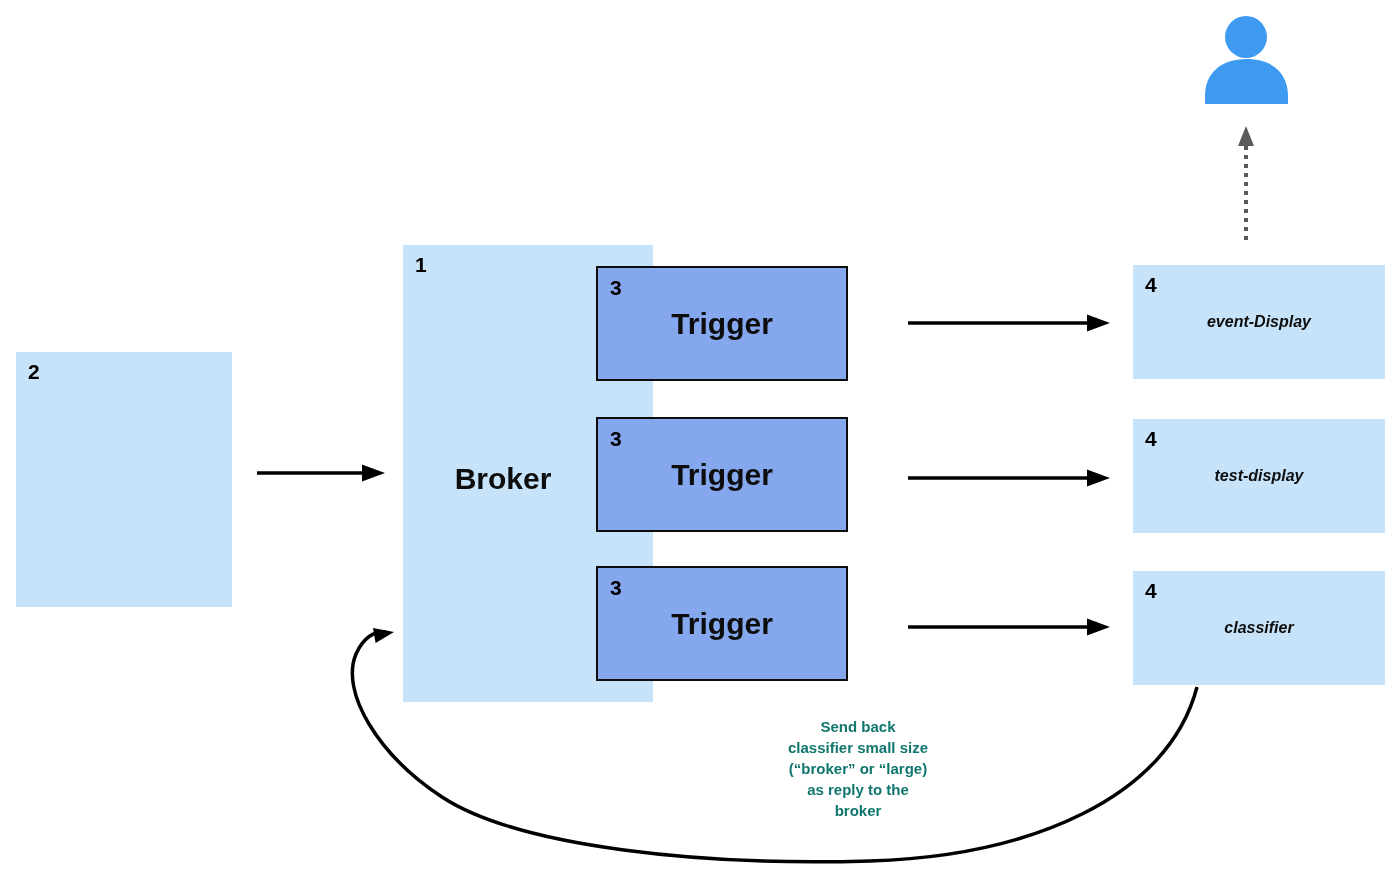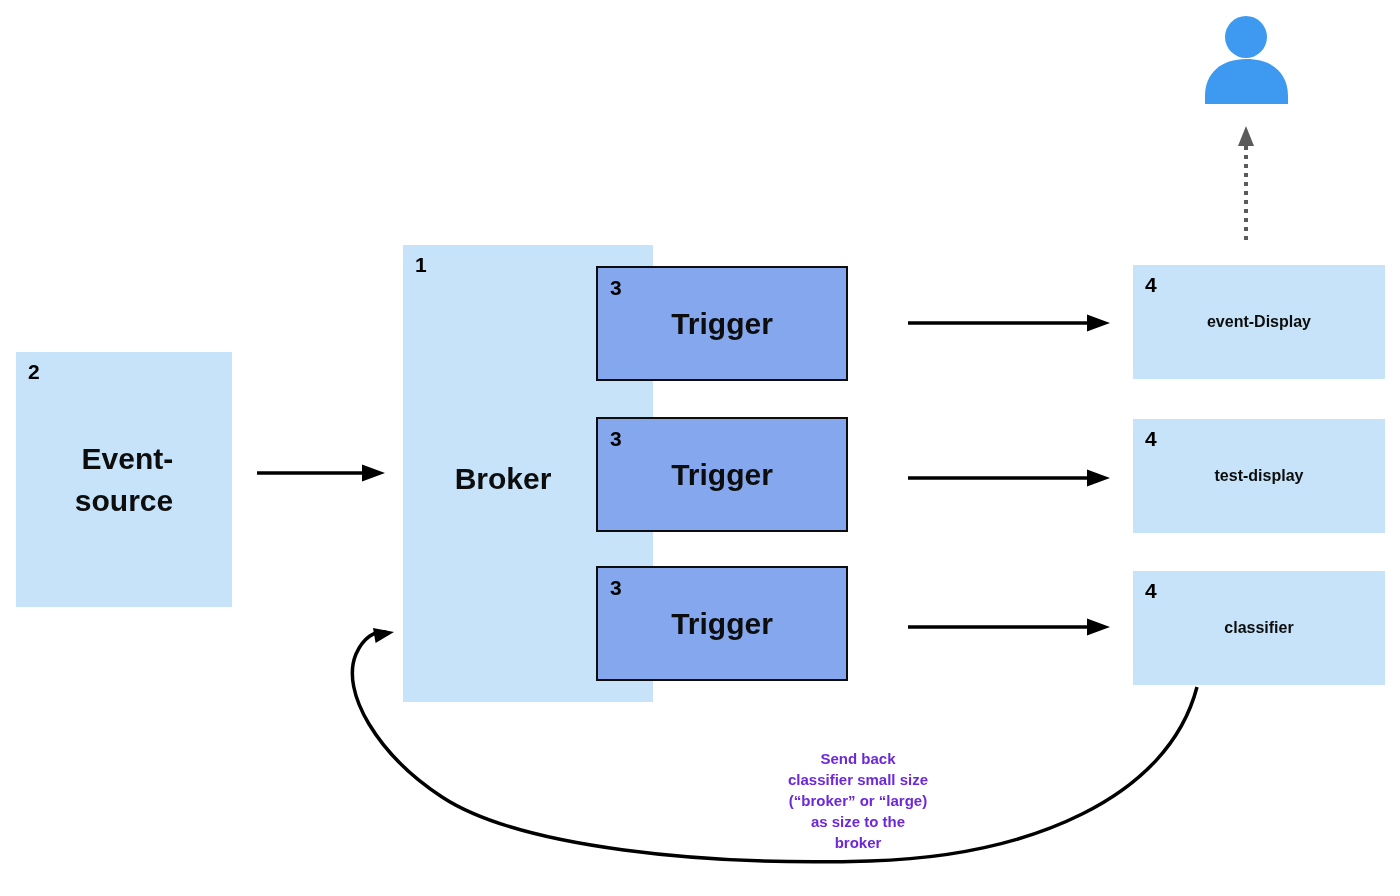--- a/index.html
+++ b/index.html
@@ -33,28 +33,29 @@
   }
   .node-light { background: #c6e3f9; }
   .node-trigger {
     background: #85a7ed;
     border: 2px solid #0d0d0d;
   }
   .big-label {
     font-size: 30px;
     font-weight: 600;
     color: #0d0d0d;
-    text-align: right;
+    text-align: left;
     line-height: 42px;
   }
   .small-label {
     font-size: 16px;
     font-weight: 600;
     color: #0d0d0d;
     text-align: center;
+    font-style: italic;
   }
   #event-source { left: 16px; top: 352px; width: 216px; height: 255px; }
   #broker       { left: 403px; top: 245px; width: 250px; height: 457px; }
   #broker-label {
     position: absolute;
     left: 403px;
     top: 458px;
     width: 200px;
     text-align: center;
   }
@@ -78,41 +79,37 @@
   #person {
     position: absolute;
     left: 1203px;
     top: 13px;
     width: 87px;
     height: 92px;
   }
   #reply-note {
     position: absolute;
     left: 758px;
-    top: 748px;
+    top: 716px;
     width: 200px;
     text-align: center;
     font-size: 15px;
     font-weight: 700;
-    color: #6d28d9;
+    color: #0f766e;
     line-height: 21px;
     z-index: 6;
   }
 </style>
 </head>
 <body>
 
 <div id="canvas">
 
   <div id="event-source" class="node node-light">
     <span class="badge">2</span>
-    <div class="big-label">
-      <div>Event-</div>
-      <div>source</div>
-    </div>
   </div>
 
   <div id="broker" class="node node-light">
     <span class="badge">1</span>
   </div>
   <div id="broker-label" class="big-label">Broker</div>
 
   <div id="trigger-0" class="node node-trigger trigger">
     <span class="badge">3</span>
     <span class="big-label">Trigger</span>
@@ -141,21 +138,21 @@
 
   <svg id="person" viewBox="0 0 87 92" aria-hidden="true">
     <circle cx="43" cy="24" r="21" fill="#3d9af0"></circle>
     <path d="M2,91 L2,83 C2,60 18,46 43.5,46 C69,46 85,60 85,83 L85,91 Z" fill="#3d9af0"></path>
   </svg>
 
   <div id="reply-note">
     <div>Send back</div>
     <div>classifier small size</div>
     <div>(“broker” or “large)</div>
-    <div>as size to the</div>
+    <div>as reply to the</div>
     <div>broker</div>
   </div>
 
   <svg id="arrow-layer" viewBox="0 0 1400 896" aria-hidden="true">
 
     <g>
       <line x1="257" y1="473" x2="366" y2="473" stroke="#000000" stroke-width="3.5"></line>
       <polygon points="385,473 362,464.5 362,481.5" fill="#000000"></polygon>
     </g>
 

